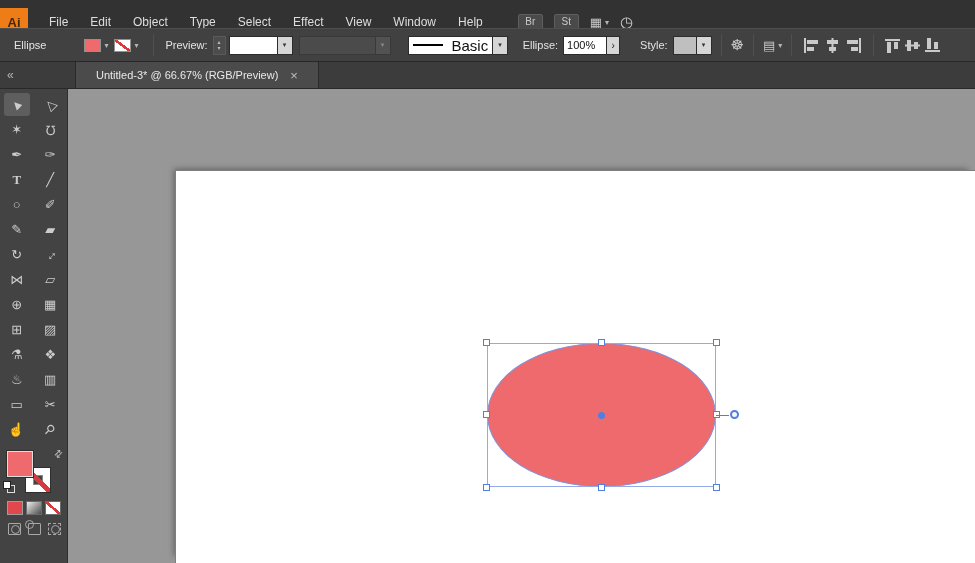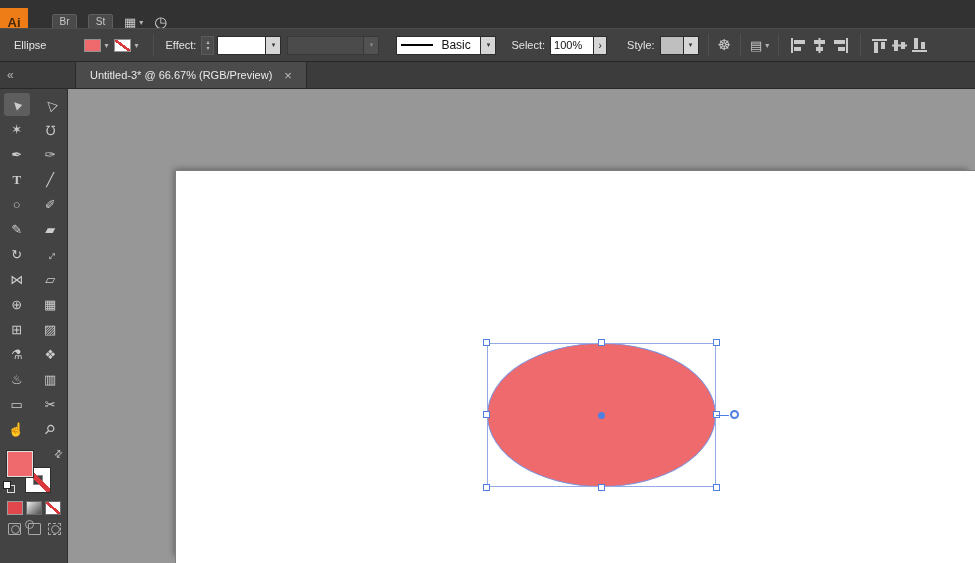--- a/index.html
+++ b/index.html
@@ -30,36 +30,36 @@
   .swatch { width:17px; height:13px; border:1px solid #909090; position:relative; overflow:hidden; }
   .swatch.fill-red { background:#EF6A6D; }
   .swatch.stroke-none { background:#FFFFFF; }
   .stroke-none::after, .fs-stroke::after, .cgn.none::after {
     content:""; position:absolute; inset:0;
     background:linear-gradient(to top right, transparent 43%, #D8393C 43%, #D8393C 57%, transparent 57%);
   }
   .field-label { margin:0 5px 0 2px; }
   .spinner { width:13px; height:19px; background:#4C4C4C; border:1px solid #5A5A5A; display:flex; flex-direction:column; align-items:center; justify-content:center; font-size:6px; line-height:6px; color:#BBB; margin-right:3px; cursor:pointer; flex:none; }
   .combo { display:flex; align-items:stretch; height:19px; border:1px solid #2C2C2C; background:#FFF; cursor:pointer; flex:none; }
-  .combo .val { padding:0 4px; display:flex; align-items:center; font-size:12px; color:#111; }
+  .combo .val { padding:0 4px; display:flex; align-items:center; font-size:15px; color:#111; }
   .combo .cbox { width:15px; background:#D6D6D6; border-left:1px solid #2C2C2C; display:flex; align-items:center; justify-content:center; font-size:7px; color:#333; }
   .combo.disabled { background:#4B4B4B; border-color:#393939; }
   .combo.disabled .cbox { background:#525252; color:#8A8A8A; border-left-color:#393939; }
   .w64 { width:64px; } .w92 { width:92px; } .w100 { width:100px; }
   .line-preview { width:32px; height:2px; background:#000; margin:auto 4px; }
   .opacity-input { width:44px; height:19px; border:1px solid #2C2C2C; font-size:11px; padding:0 3px; background:#FFF; color:#111; font-family:"Liberation Sans", sans-serif; }
   .opacity-arrow { width:13px; height:19px; background:#D6D6D6; border:1px solid #2C2C2C; border-left:none; font-size:10px; display:flex; align-items:center; justify-content:center; color:#222; cursor:pointer; }
   .style-swatch { width:22px; background:#BFBFBF; }
   .align-btn { margin:0 2px; cursor:pointer; flex:none; }
   .align-btn rect { fill:#C9C9C9; }
 
   
   .tabbar { position:absolute; top:62px; left:0; width:100%; height:27px; background:#3C3C3C; border-bottom:1px solid #282828; display:flex; align-items:stretch; }
   .panel-collapse { width:68px; color:#B5B5B5; font-size:12px; padding-left:7px; display:flex; align-items:center; cursor:pointer; }
-  .doc-tab { margin-left:7px; background:#4B4B4B; border-left:1px solid #2A2A2A; border-right:1px solid #2A2A2A; display:flex; align-items:center; padding:0 14px; color:#E9E9E9; font-size:11px; gap:12px; cursor:pointer; }
+  .doc-tab { margin-left:7px; background:#4B4B4B; border-left:1px solid #2A2A2A; border-right:1px solid #2A2A2A; display:flex; align-items:center; padding:0 20px; color:#E9E9E9; font-size:11px; gap:12px; cursor:pointer; }
   .tab-close { color:#BDBDBD; font-size:13px; cursor:pointer; }
 
   
   .toolbar { position:absolute; left:0; top:89px; width:68px; bottom:0; background:#434343; border-right:1px solid #2F2F2F; }
   .tools-grid { display:grid; grid-template-columns:1fr 1fr; padding-top:3px; }
   .tool { height:25px; display:flex; align-items:center; justify-content:center; color:#CCCCCC; font-size:13px; cursor:pointer; }
   .tool.active { background:#5E5E5E; border-radius:3px; margin:1px 4px; height:23px; }
   .tg { display:inline-block; }
   .rot-nw { transform:rotate(-45deg); }
   .rot-45 { transform:rotate(45deg); }
@@ -99,20 +99,31 @@
   .h-sw{left:-4px;bottom:-4px} .h-s{left:50%;margin-left:-4px;bottom:-4px} .h-se{right:-4px;bottom:-4px}
   .center-dot { position:absolute; left:50%; top:50%; width:7px; height:7px; margin:-3.5px 0 0 -3.5px; background:#4E7FE1; border-radius:50%; cursor:pointer; }
   .widget-line { position:absolute; right:-13px; top:50%; width:13px; height:0; border-top:1px solid #4E7FE1; }
   .widget-circle { position:absolute; right:-23px; top:50%; width:9px; height:9px; margin-top:-5px; background:#F7F7F7; border:2px solid #4E7FE1; border-radius:50%; cursor:pointer; }
 </style>
 </head>
 <body>
 
 <header class="menubar">
   <div class="ai-logo">Ai</div>
+  <nav class="menus">
+    <span class="menu">File</span>
+    <span class="menu">Edit</span>
+    <span class="menu">Object</span>
+    <span class="menu">Type</span>
+    <span class="menu">Select</span>
+    <span class="menu">Effect</span>
+    <span class="menu">View</span>
+    <span class="menu">Window</span>
+    <span class="menu">Help</span>
+  </nav>
   <div class="menubar-right">
     <button class="mb-btn">Br</button>
     <button class="mb-btn">St</button>
     <div class="icon-drop">
       <span class="glyph13">▦</span>
       <span class="caret">▾</span>
     </div>
     <span class="glyph15">◷</span>
   </div>
 </header>
@@ -124,41 +135,41 @@
     <span class="swatch fill-red"></span>
     <span class="caret">▾</span>
   </div>
   <div class="swatch-group">
     <span class="swatch stroke-none"></span>
     <span class="caret">▾</span>
   </div>
 
   <span class="vsep"></span>
 
-  <span class="field-label">Effect:</span>
+  <span class="field-label">Preview:</span>
   <div class="spinner">
     <span>▴</span>
     <span>▾</span>
   </div>
   <div class="combo w64">
     <span class="val" style="flex:1"></span>
     <span class="cbox">▾</span>
   </div>
   <div class="combo w92 disabled" style="margin-left:6px">
     <span class="val" style="flex:1"></span>
     <span class="cbox">▾</span>
   </div>
 
   <div class="combo w100" style="margin-left:17px">
     <span class="line-preview"></span>
     <span class="val" style="flex:1">Basic</span>
     <span class="cbox">▾</span>
   </div>
 
-  <span class="field-label" style="margin-left:15px">Select:</span>
+  <span class="field-label" style="margin-left:15px">Ellipse:</span>
   <input class="opacity-input" value="100%" style="">
   <span class="opacity-arrow">›</span>
 
   <span class="field-label" style="margin-left:20px">Style:</span>
   <div class="combo">
     <span class="val style-swatch"></span>
     <span class="cbox">▾</span>
   </div>
 
   <span class="vsep"></span>

